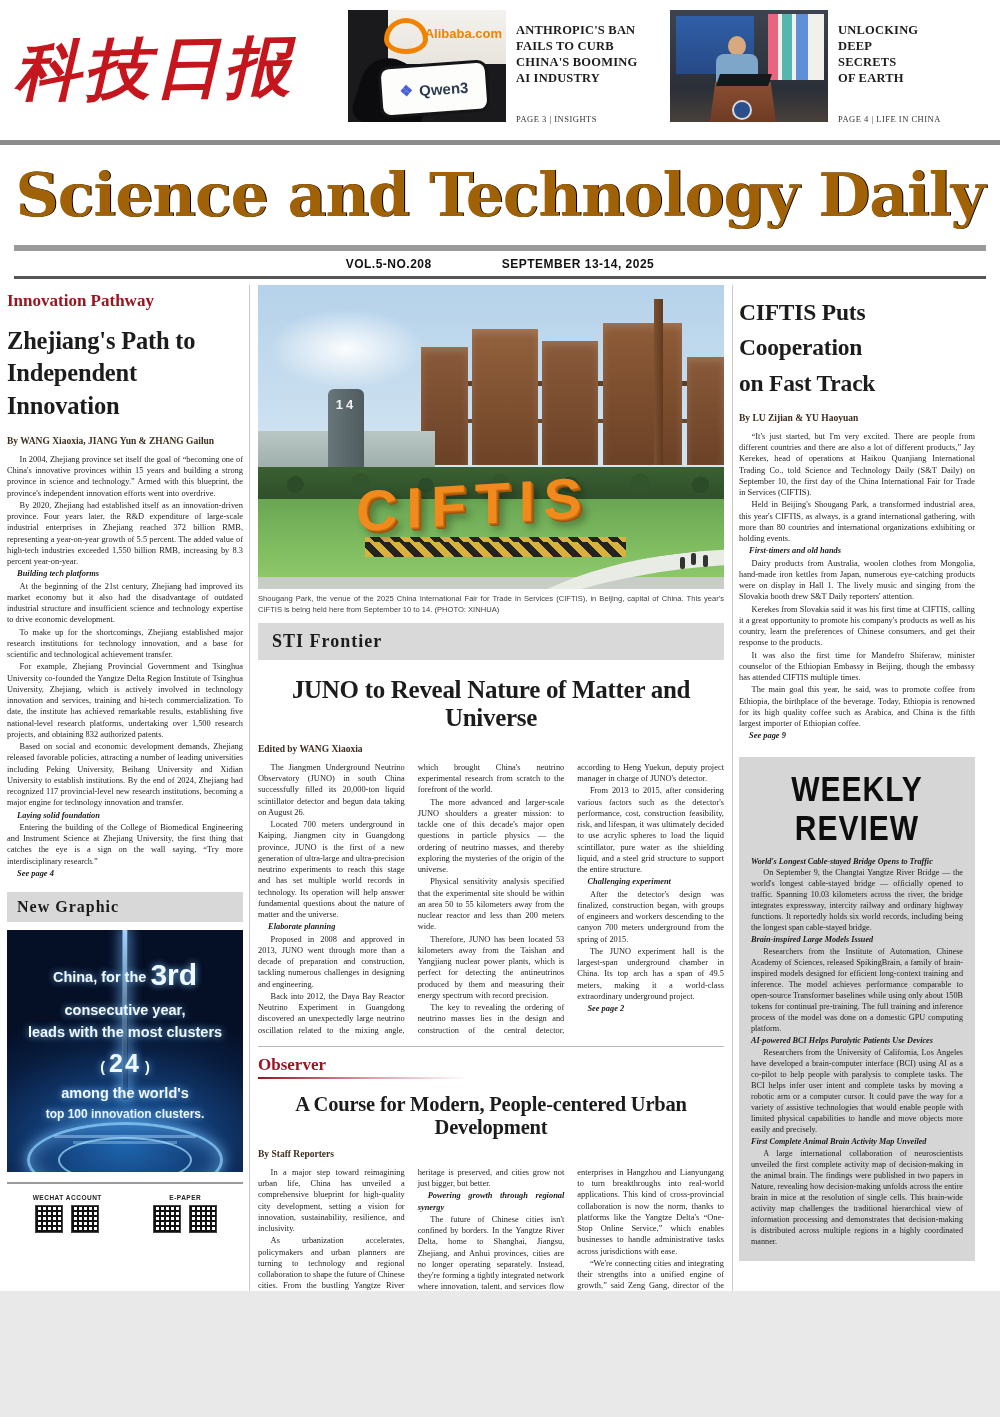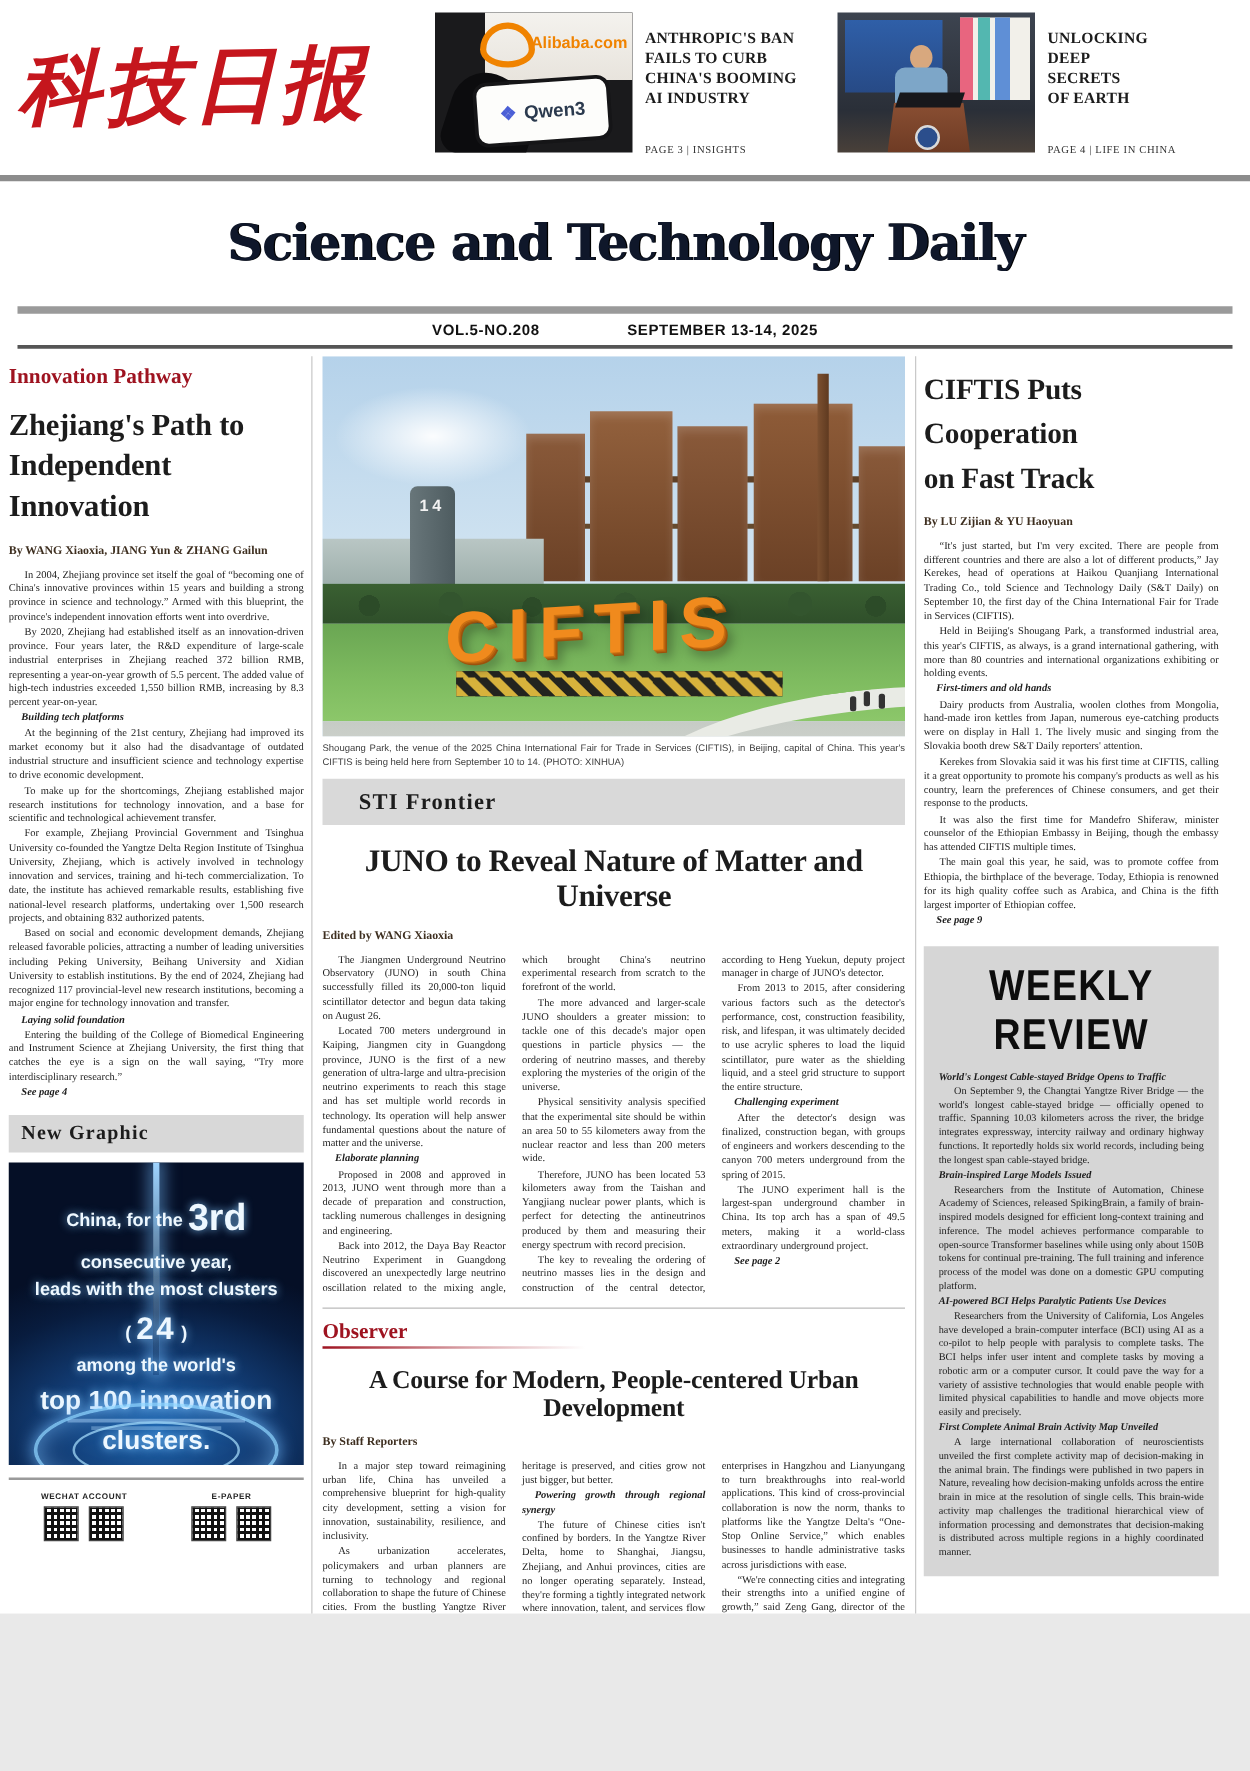--- a/index.html
+++ b/index.html
@@ -31,22 +31,22 @@
       background-image:linear-gradient(90deg,#e8657f 0 10px,transparent 10px),linear-gradient(90deg,transparent 0 14px,#53b7b0 14px 24px,transparent 24px),linear-gradient(90deg,transparent 0 28px,#5f8fd6 28px 40px,transparent 40px);}
   .p2 .head{position:absolute;left:58px;top:26px;width:18px;height:20px;background:#d8a87e;border-radius:50%;}
   .p2 .shirt{position:absolute;left:46px;top:44px;width:42px;height:34px;background:#7da6c8;border-radius:8px 8px 0 0;}
   .p2 .podium{position:absolute;left:40px;bottom:0;width:66px;height:40px;background:linear-gradient(#8a4f33,#6e3b24);clip-path:polygon(8% 0,92% 0,100% 100%,0 100%);}
   .p2 .laptop{position:absolute;left:48px;top:64px;width:52px;height:12px;background:#17181c;transform:skewX(-18deg);}
   .p2 .badge{position:absolute;left:62px;bottom:2px;width:16px;height:16px;border-radius:50%;background:#2b4e8c;border:2px solid #d9d9d9;}
 
   .rule-thick{height:5px;background:#8c8c8c;margin:0 0 2px;}
 
   
-  .masthead{text-align:center;font-family:"DejaVu Serif",serif;font-weight:bold;font-size:40px;line-height:96px;
-            letter-spacing:-1px;color:#0f172a;text-shadow:1px 0 0 #000;}
+  .masthead{text-align:center;font-family:"DejaVu Serif",serif;font-weight:bold;font-size:60px;line-height:96px;
+            letter-spacing:-1px;color:#a16207;text-shadow:1px 0 0 #000;}
   .volbar{height:6px;background:#9a9a9a;margin:2px 14px 0;}
   .volline{display:flex;justify-content:center;gap:70px;font-family:"Liberation Sans",sans-serif;
            font-weight:bold;font-size:12px;letter-spacing:.5px;padding:6px 0 5px;color:#111;}
   .volbar2{height:3px;background:#555;margin:0 14px;}
 
   
   .content{display:grid;grid-template-columns:240px 492px 240px;column-gap:0;padding:6px 5px 0;height:1066px;box-sizing:border-box;}
   .col{overflow:hidden;display:flex;flex-direction:column;}
   .col-center{border-left:1px solid #c9c9c9;border-right:1px solid #c9c9c9;padding:0 8px;margin:0 4px;}
   .col-left{padding:0 2px;}
@@ -69,21 +69,21 @@
   .ng-bar{background:#d8d8d8;font-weight:bold;font-size:16px;padding:6px 10px;margin-top:12px;letter-spacing:1px;}
   .ng-img{margin-top:8px;height:242px;position:relative;overflow:hidden;
       background:radial-gradient(ellipse 90% 55% at 50% 88%,#1f66b0 0%,#123c74 40%,#081c3e 75%,#050f26 100%);}
   .ng-beam{position:absolute;left:50%;top:0;width:5px;height:70%;transform:translateX(-50%);
       background:linear-gradient(#9fd4ff,rgba(159,212,255,.05));box-shadow:0 0 12px 4px rgba(120,190,255,.5);}
   .ng-text{position:relative;text-align:center;color:#eef8ff;font-family:"Liberation Sans",sans-serif;font-weight:bold;
       padding-top:22px;text-shadow:0 0 7px rgba(130,200,255,.9);}
   .ng-l{font-size:14.5px;line-height:1.55;}
   .ng-big{font-size:30px;vertical-align:-3px;}
   .ng-big2{font-size:25px;letter-spacing:2px;}
-  .ng-last{font-size:21px;}
+  .ng-last{font-size:12px;}
   .ng-rings{position:absolute;left:50%;bottom:-26px;width:190px;height:70px;transform:translateX(-50%);
       border:3px solid rgba(140,210,255,.8);border-radius:50%;box-shadow:0 0 14px rgba(120,190,255,.8),inset 0 0 20px rgba(120,190,255,.6);}
   .ng-rings:after{content:"";position:absolute;inset:12px 28px;border:2px solid rgba(170,225,255,.7);border-radius:50%;}
   .ng-cap{position:absolute;left:20%;bottom:34px;width:60%;height:3px;background:rgba(190,225,255,.45);}
   .ng-cap2{position:absolute;left:28%;bottom:28px;width:44%;height:3px;background:rgba(190,225,255,.35);}
   .thin-rule{height:2px;background:#9a9a9a;margin-top:10px;}
   .qr-row{display:flex;justify-content:space-around;margin-top:10px;}
   .qr-group{text-align:center;}
   .qr-label{font-family:"Liberation Sans",sans-serif;font-size:6.5px;font-weight:bold;letter-spacing:.5px;color:#222;margin-bottom:4px;}
   .qr-codes{display:flex;gap:8px;justify-content:center;}
@@ -120,21 +120,21 @@
   .ph-path{position:absolute;left:52%;top:268px;width:80%;height:110px;border-top:16px solid #e9ebe5;border-radius:50%;transform:rotate(-7deg);}
   .ph-base{position:absolute;left:23%;top:252px;width:56%;height:15px;background:#23241f;
       border-top:5px solid transparent;
       background-image:repeating-linear-gradient(45deg,#d7b23c 0 7px,#23241f 7px 14px);background-clip:border-box;}
   .ph-letters{position:absolute;left:21%;top:186px;font-family:"Liberation Sans",sans-serif;font-weight:bold;
       font-size:57px;letter-spacing:9px;color:#f08a1d;transform:skewY(-3.5deg);
       text-shadow:1px 1px 0 #c96f12,2px 2px 0 #b25f0e,3px 3px 0 #9c520c,6px 7px 9px rgba(0,0,0,.35);}
   .ph-person{position:absolute;width:5px;height:12px;background:#333;border-radius:2px;}
   .caption{font-size:7.6px;line-height:1.35;color:#3f3f3f;margin:5px 0 8px;text-align:justify;font-family:"Liberation Sans",sans-serif;}
 
-  .sti-bar{background:#d9d9d9;font-weight:bold;font-size:18px;padding:8px 29px;letter-spacing:1px;}
+  .sti-bar{background:#d9d9d9;font-weight:bold;font-size:18px;padding:8px 14px;letter-spacing:1px;}
   .headline-c{font-weight:bold;font-size:25px;text-align:center;margin:16px 0 8px;letter-spacing:-.3px;}
   .headline-c2{font-weight:bold;font-size:20.5px;text-align:center;margin:14px 0 6px;letter-spacing:-.2px;}
   .sep-line{height:1px;background:#bbb;margin:10px 0 0;}
   .redbar{height:7px;background:#9e1b2e;margin-top:auto;}
 
   
   .headline-r{font-weight:bold;font-size:23.5px;line-height:1.5;margin:10px 0 8px;letter-spacing:-.2px;}
   .wr-box{background:#d6d6d6;padding:10px 12px 12px;margin-top:14px;}
   .wr-title{font-family:"Liberation Sans",sans-serif;font-weight:bold;font-size:30px;letter-spacing:1px;
             text-align:center;transform:scaleY(1.15);margin:8px 0 14px;color:#0d0d0d;}

